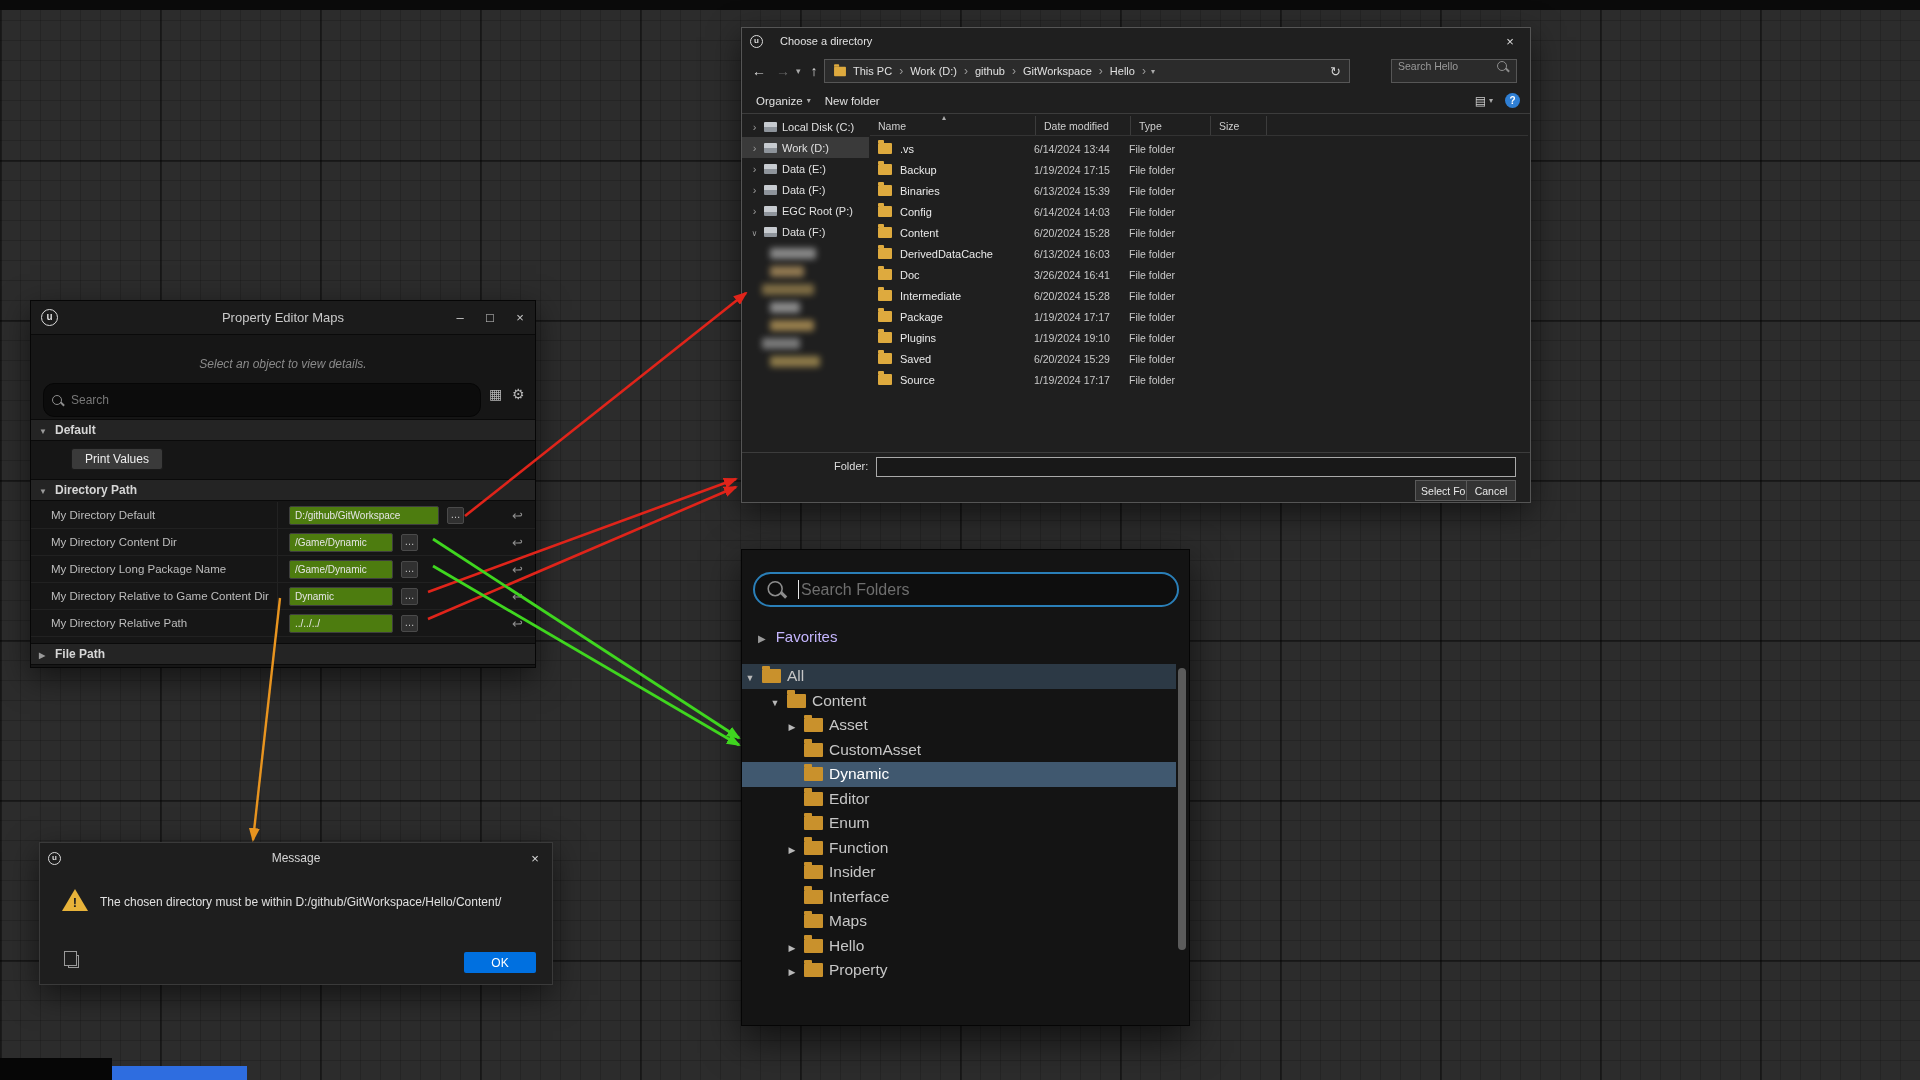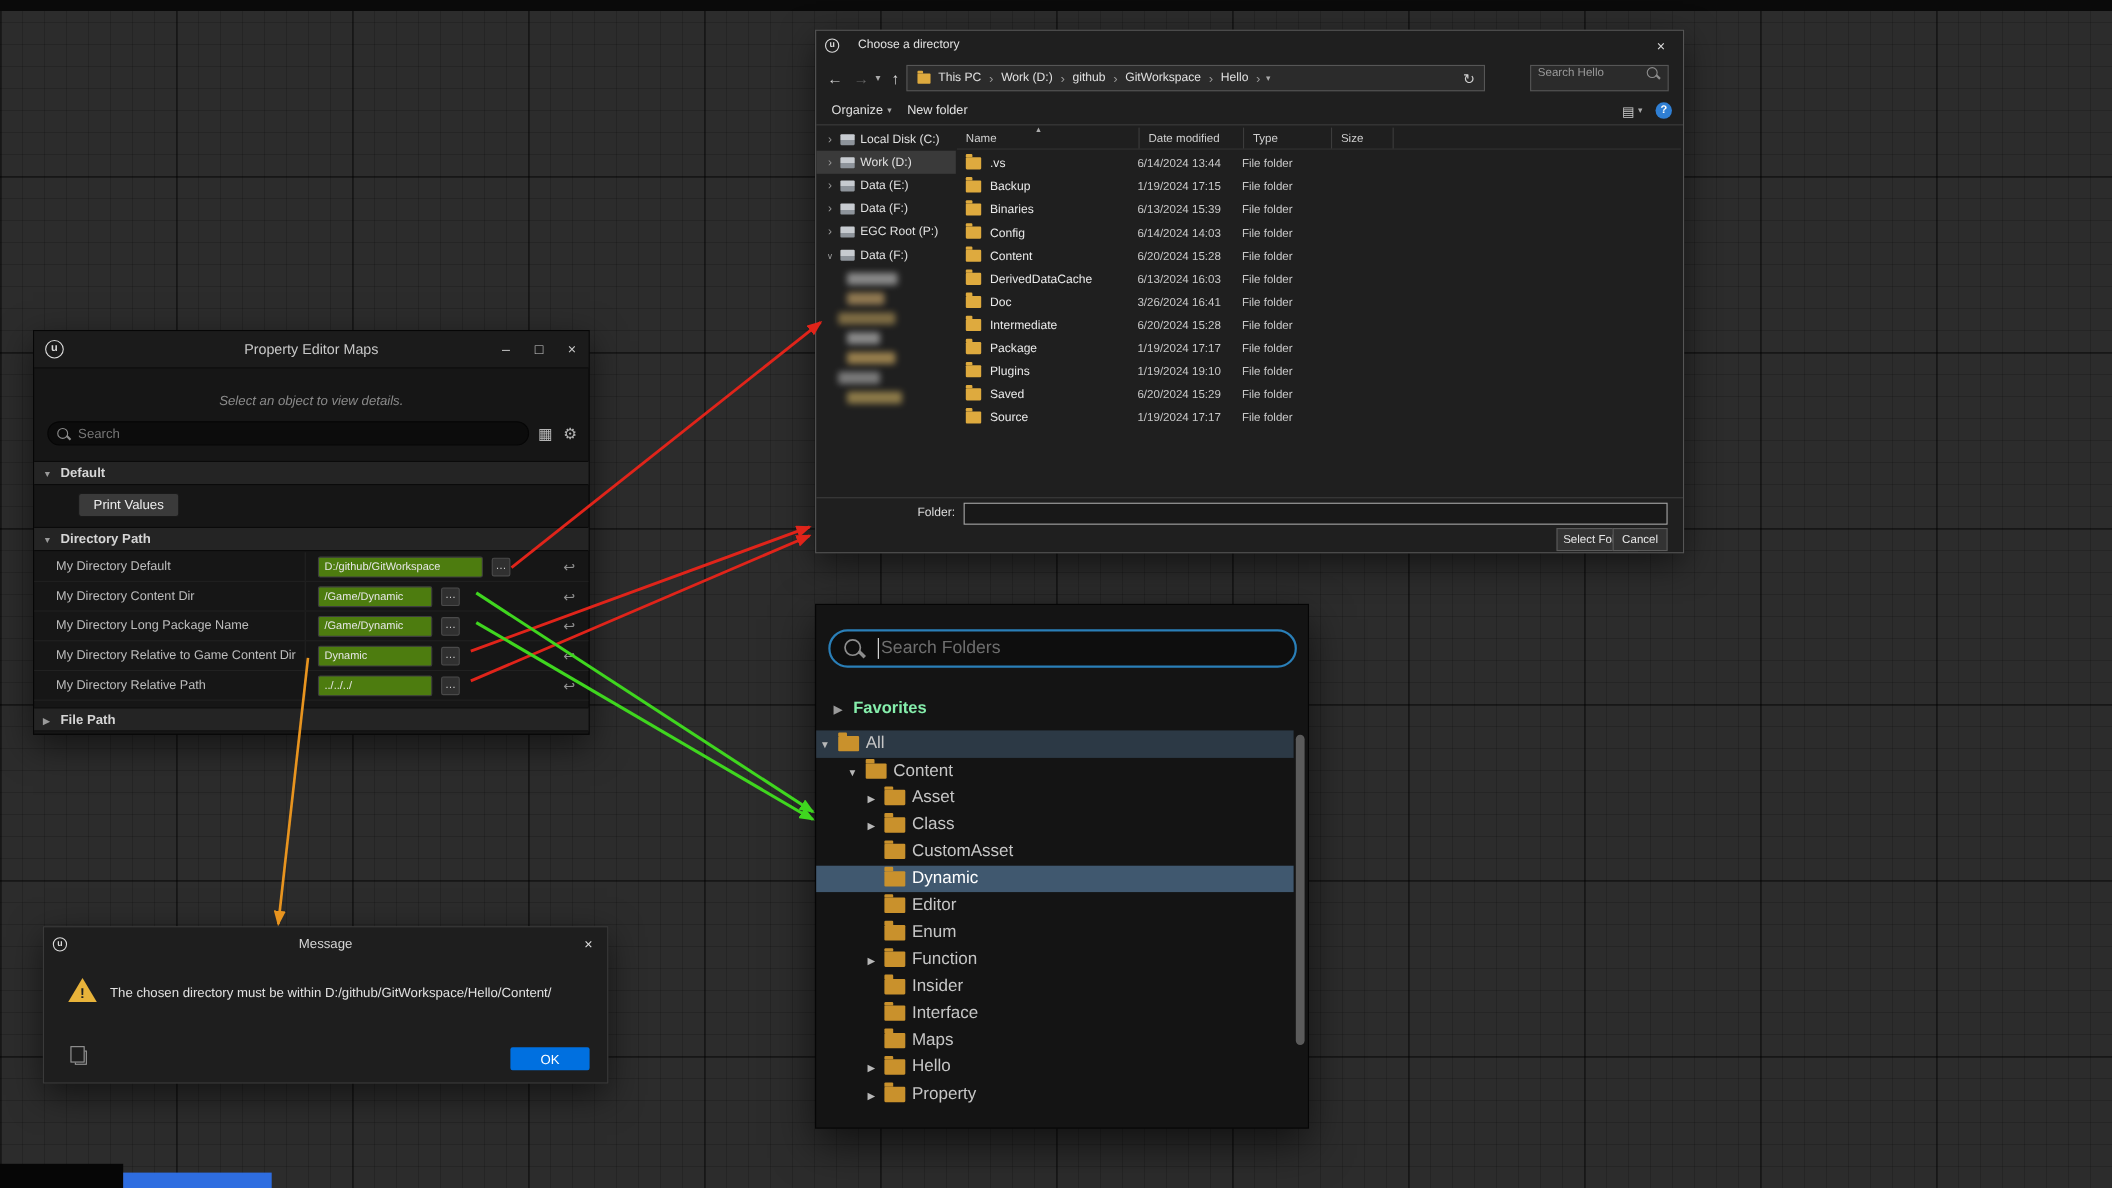--- a/index.html
+++ b/index.html
@@ -34,21 +34,21 @@
   .folder-ic.tiny{transform:scale(.85);margin:0 2px 0 2px}
   .drive-ic{flex:none;width:13px;height:10px;border-radius:1px;background:linear-gradient(#c7cbd0 55%,#8e949b 55%)}
 
   
   #prop-win{left:30px;top:300px;width:506px;height:368px;background:#161616;border:1px solid #060606;z-index:11}
   .pw-titlebar{position:relative;height:34px;background:#1b1b1b;border-bottom:1px solid #0a0a0a;display:flex;align-items:center}
   .pw-title{position:absolute;left:0;right:0;text-align:center;font-size:13px;color:#c9c9c9}
   .win-controls{margin-left:auto;display:flex;z-index:1}
   .wc{width:30px;text-align:center;color:#c9c9c9;font-size:13px}
   .pw-hint{position:absolute;top:56px;left:0;right:0;text-align:center;font-style:italic;color:#8a8a8a;font-size:12px}
-  .pw-searchbar{position:absolute;top:82px;left:12px;width:438px;height:22px;background:#0c0c0c;border:1px solid #060606;border-radius:11px;display:flex;align-items:center;padding:4px 8px;gap:6px}
+  .pw-searchbar{position:absolute;top:82px;left:12px;width:438px;height:22px;background:#0c0c0c;border:1px solid #060606;border-radius:11px;display:flex;align-items:center;padding:16px 8px;gap:6px}
   .pw-searchbar input{flex:1;min-width:0;background:transparent;border:0;outline:0;color:#ddd;font-size:12px}
   .pw-searchbar input::placeholder{color:#777}
   .pw-ic{position:absolute;top:84px;color:#b5b5b5;font-size:14px;line-height:18px}
   .pw-ic1{left:458px}
   .pw-ic2{left:481px}
   .sec-h{position:absolute;left:0;width:100%;height:22px;background:#242424;border-top:1px solid #0a0a0a;border-bottom:1px solid #0a0a0a;display:flex;align-items:center;gap:6px;padding-left:8px;font-size:12px;font-weight:bold;color:#d6d6d6}
   .tri{width:10px}
   .tri::before{content:"▼";font-size:8px;color:#9a9a9a}
   .collapsed .tri::before{content:"▶"}
   .print-btn{position:absolute;top:147px;left:40px;width:92px;height:22px;background:#3a3a3a;border:1px solid #191919;border-radius:3px;color:#eee;font-size:12px;font-family:inherit}
@@ -134,21 +134,21 @@
   .md-copy{position:absolute;left:28px;bottom:16px;width:11px;height:13px;border:1px solid #9a9a9a;background:#1e1e1e}
   .md-copy::before{content:"";position:absolute;left:-5px;top:-5px;width:11px;height:13px;border:1px solid #9a9a9a;background:#1e1e1e}
   .md-ok{position:absolute;left:424px;top:109px;width:72px;height:21px;background:#0070e0;border:none;color:#fff;font-size:12px;font-family:inherit;border-radius:2px}
 
   
   #picker{left:741px;top:549px;width:449px;height:477px;background:#141414;border:1px solid #050505;z-index:12;box-shadow:0 14px 36px rgba(0,0,0,.6)}
   .pk-search{position:absolute;left:11px;top:22px;width:426px;height:35px;background:#0e0e0e;border:2px solid #2a7fb8;border-radius:18px;display:flex;align-items:center;padding:0 12px}
   .caret{flex:none;width:1px;height:19px;background:#e8e8e8;margin-right:2px}
   .pk-search input{flex:1;min-width:0;background:transparent;border:0;outline:0;color:#e8e8e8;font-size:16px}
   .pk-search input::placeholder{color:#6e6e6e}
-  .pk-fav{position:absolute;top:78px;left:0;right:0;height:30px;display:flex;align-items:center;padding-left:16px;gap:10px;font-size:15px;font-weight:bold;color:#86efac}
+  .pk-fav{position:absolute;top:78px;left:0;right:0;height:30px;display:flex;padding-left:16px;gap:10px;font-size:15px;font-weight:normal;color:#c4b5fd}
   .pk-fav-chev::before{content:"▶";font-size:10px;color:#9a9a9a}
   .pk-tree{position:absolute;top:114px;left:0;right:13px}
   .trow{height:24.5px;display:flex;align-items:center;font-size:15.5px;color:#c6c6c6;gap:6px}
   .trow .chev{width:12px;text-align:center;flex:none}
   .trow.ch-down .chev::before{content:"▼";font-size:9px;color:#b8b8b8}
   .trow.ch-right .chev::before{content:"▶";font-size:9px;color:#b8b8b8}
   .trow.lv0{padding-left:2px}
   .trow.lv1{padding-left:27px}
   .trow.lv2{padding-left:44px}
   .trow.root{background:#2c3945}
@@ -477,25 +477,20 @@
         <span class="pfold"></span>
         <span class="tlabel">Content</span>
       </div>
 
       <div class="trow lv2 ch-right">
         <span class="chev"></span>
         <span class="pfold"></span>
         <span class="tlabel">Asset</span>
       </div>
 
-      <div class="trow lv2 ch-right">
-        <span class="chev"></span>
-        <span class="pfold"></span>
-        <span class="tlabel">Class</span>
-      </div>
 
       <div class="trow lv2">
         <span class="chev"></span>
         <span class="pfold"></span>
         <span class="tlabel">CustomAsset</span>
       </div>
 
       <div class="trow selected lv2">
         <span class="chev"></span>
         <span class="pfold"></span>

